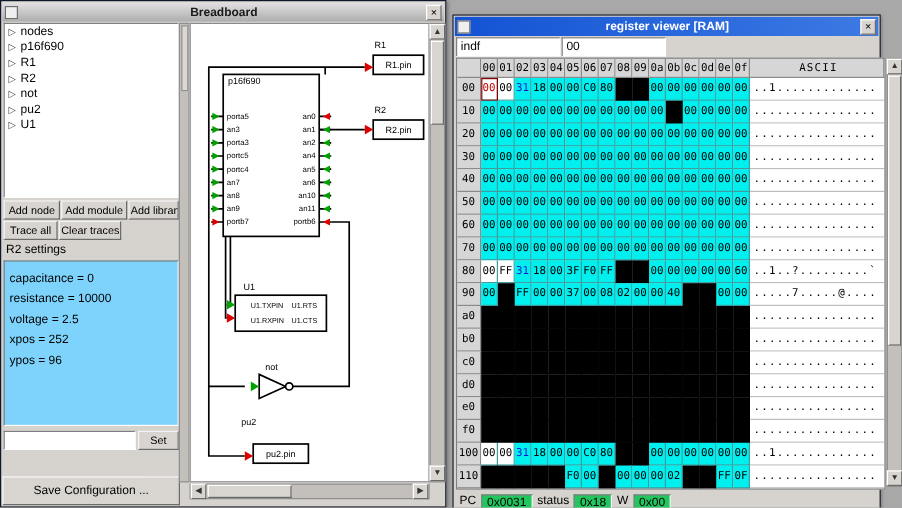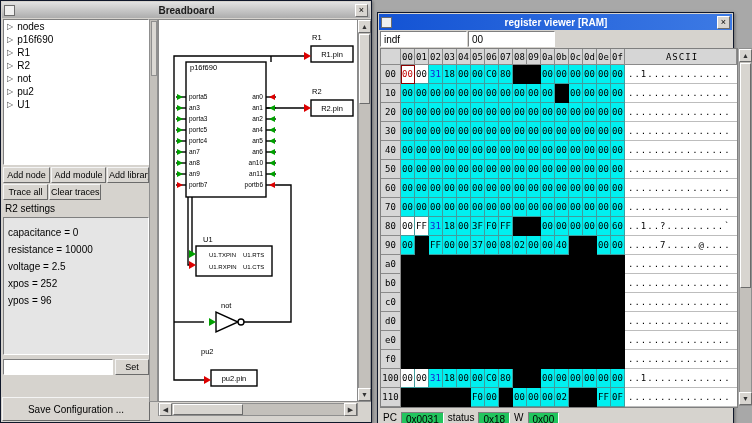--- a/index.html
+++ b/index.html
@@ -16,21 +16,21 @@
   .ttl{flex:1;text-align:center;font-weight:bold;white-space:nowrap;overflow:hidden}
   .wicon{width:11px;height:11px;border:1px solid #6d6d6d;background:#efefef;margin-right:3px;flex:none}
   .wclose{width:13px;height:13px;background:#d8d5d0;border:1px solid;border-color:#fff #6b6b6b #6b6b6b #fff;font-size:9px;line-height:11px;text-align:center;color:#000;flex:none}
 
   
   .tree{position:absolute;left:2px;top:18px;width:146px;height:146px;background:#fff;border:1px solid;border-color:#7f7f7f #fff #fff #7f7f7f;overflow:hidden}
   .titem{height:13px;display:flex;align-items:center;padding-left:3px;white-space:nowrap}
   .texp{font-size:8px;margin-right:4px;color:#444}
   .btn{position:absolute;height:16px;background:#d8d5d0;border:1px solid;border-color:#f4f4f4 #6b6b6b #6b6b6b #f4f4f4;font-family:"Liberation Sans",sans-serif;font-size:9px;padding:0 1px;color:#000;white-space:nowrap;overflow:hidden;text-align:center}
   .slabel{position:absolute;font-size:10px}
-  .spanel{position:absolute;background:#e5e5e5;border:1px solid;border-color:#7f7f7f #fff #fff #7f7f7f;padding:6px 4px;line-height:17px;font-size:10px;overflow:hidden}
+  .spanel{position:absolute;background:#7dd3fc;border:1px solid;border-color:#7f7f7f #fff #fff #7f7f7f;padding:6px 4px;line-height:17px;font-size:10px;overflow:hidden}
   .entry{position:absolute;background:#fff;border:1px solid;border-color:#7f7f7f #fff #fff #7f7f7f;font-family:"Liberation Sans",sans-serif;font-size:10px;padding:1px 3px;color:#000}
 
   
   .canvas{position:absolute;left:157px;top:18px;width:200px;height:383px;background:#fff;border:1px solid #8a8a8a;overflow:hidden}
   .tsb{position:absolute;left:148px;top:18px;width:9px;height:383px;background:#c3c0bb;border:1px solid #8f8f8f}
   .tsb-thumb{position:absolute;left:1px;top:1px;width:6px;height:55px;background:#dbd8d3;border:1px solid #8f8f8f}
   .vsb,.hsb{position:absolute;background:#c3c0bb;border:1px solid #8f8f8f}
   .sb-btn{position:absolute;width:13px;height:13px;background:#d8d5d0;border:1px solid;border-color:#fff #6b6b6b #6b6b6b #fff;font-size:7px;line-height:11px;text-align:center;color:#333}
   .sb-thumb{position:absolute;background:#d8d5d0;border:1px solid;border-color:#fff #6b6b6b #6b6b6b #fff}
 

